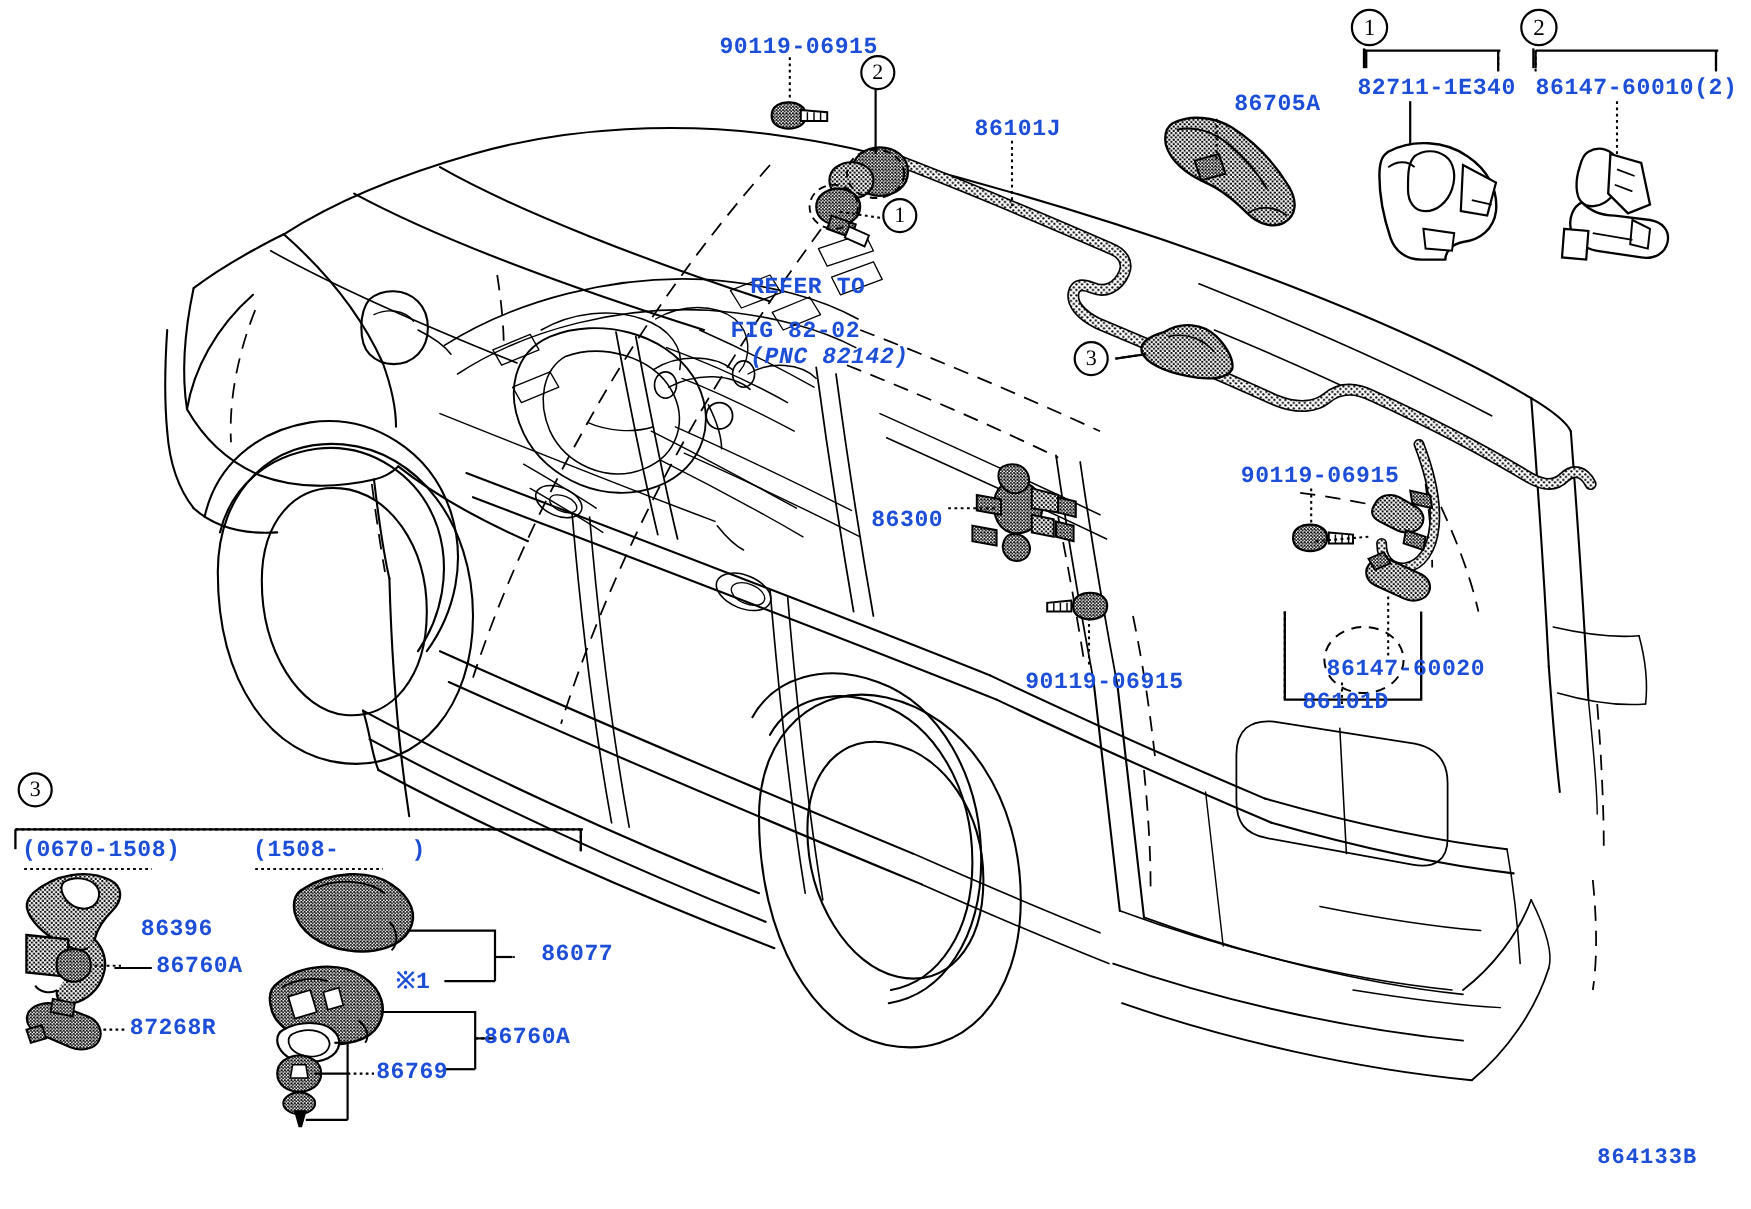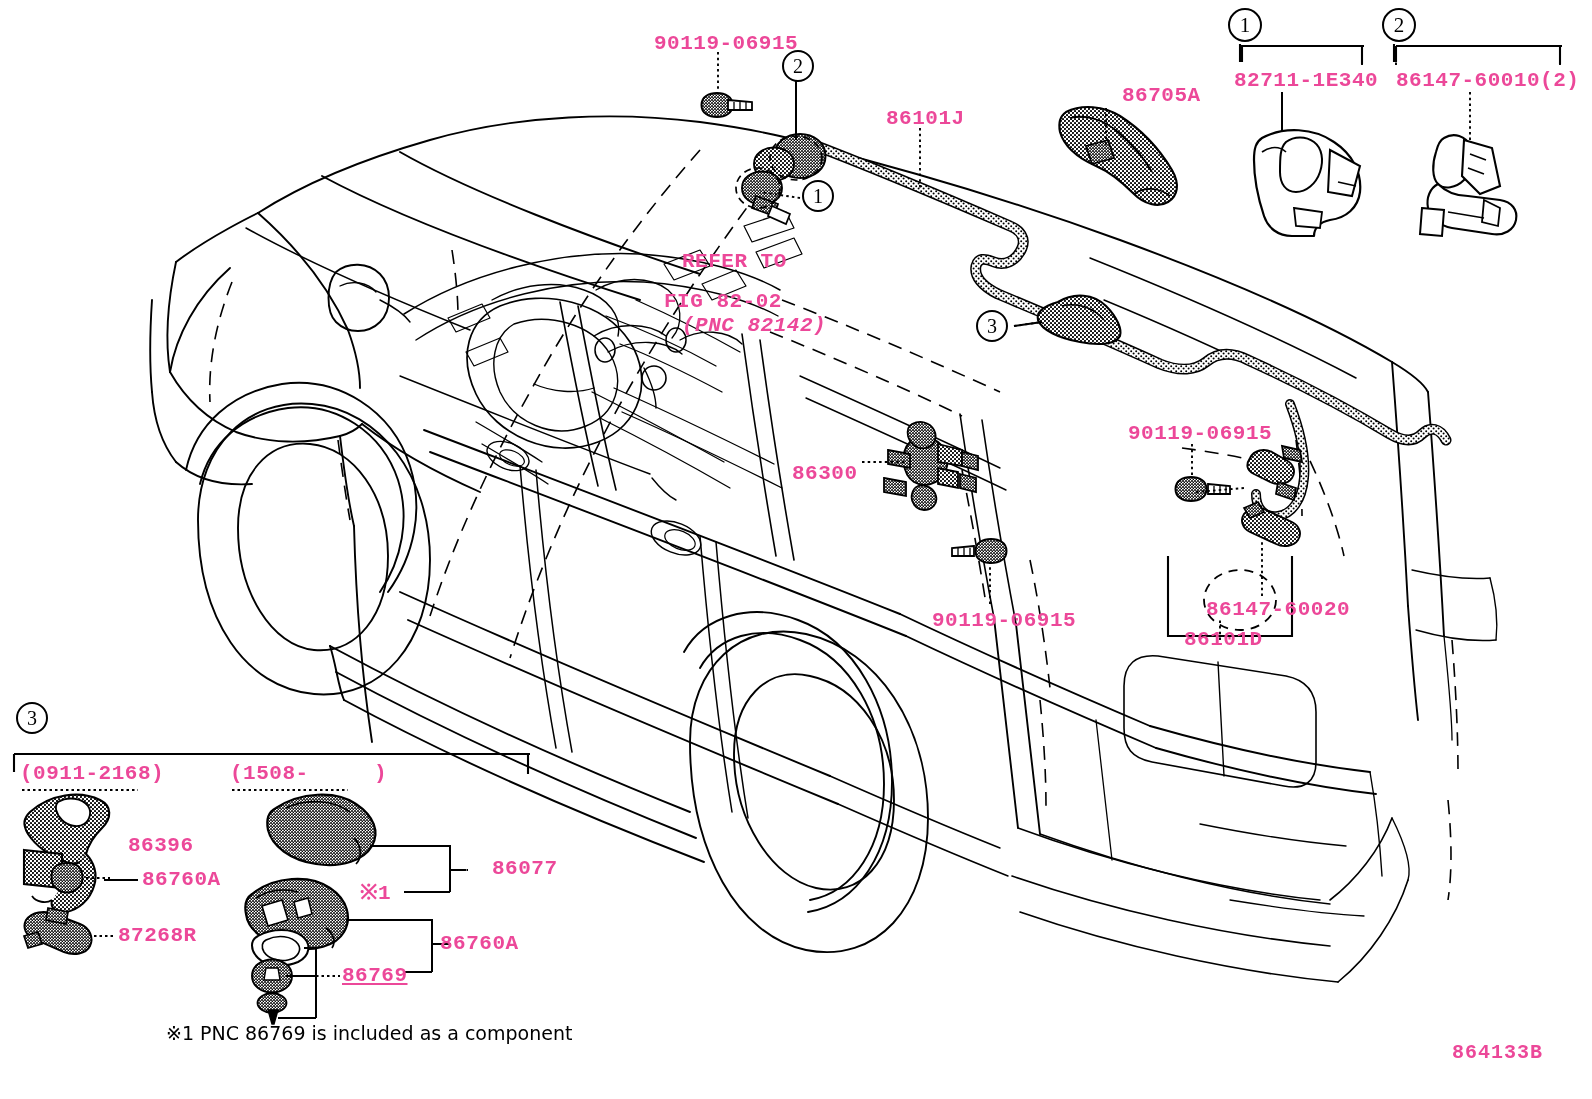--- a/index.html
+++ b/index.html
@@ -11,21 +11,21 @@
   #stage{position:absolute;left:0;top:0;width:1592px;height:1099px;}
   svg.layer{position:absolute;left:0;top:0;width:1592px;height:1099px;overflow:visible;}
 
   .lbl{
     position:absolute;
     font-family:"Liberation Mono","DejaVu Sans Mono",monospace;
     font-weight:bold;
     font-size:21px;
     letter-spacing:0.5px;
     white-space:pre;
-    color:#ec4899;
+    color:#1d4ed8;
     line-height:1.32;
   }
   .lbl.fig{font-size:20px;letter-spacing:1px;}
   .note{
     position:absolute;
     font-family:"DejaVu Sans","Liberation Sans",sans-serif;
     font-size:19px;color:#000;white-space:pre;font-weight:500;
   }
   .callout{
     position:absolute;width:32px;height:32px;border:2.2px solid #000;border-radius:50%;
@@ -616,28 +616,27 @@
   <div class="lbl" style="left:792px;top:460px;">86300</div>
 
   <div class="lbl" style="left:932px;top:607px;">90119-06915</div>
   <div class="lbl" style="left:1128px;top:420px;">90119-06915</div>
 
   <div class="lbl" style="left:1206px;top:596px;">86147-60020</div>
   <div class="lbl" style="left:1184px;top:626px;">86101D</div>
 
   <div class="callout" style="left:16px;top:702px;">3</div>
 
-  <div class="lbl" style="left:20px;top:760px;">(0911-2168)</div>
+  <div class="lbl" style="left:20px;top:760px;">(0670-1508)</div>
   <div class="lbl" style="left:230px;top:760px;">(1508-     )</div>
 
   <div class="lbl" style="left:142px;top:866px;">86760A</div>
   <div class="lbl" style="left:112px;top:832px;margin-left:16px;">86396</div>
   <div class="lbl" style="left:118px;top:922px;">87268R</div>
 
   <div class="lbl" style="left:452px;top:855px;padding-left:40px;">86077</div>
   <div class="lbl" style="left:440px;top:930px;">86760A</div>
-  <div class="lbl" style="left:342px;top:962px;text-decoration:underline;">86769</div>
+  <div class="lbl" style="left:342px;top:962px;">86769</div>
   <div class="lbl" style="left:360px;top:880px;">※1</div>
 
-  <div class="note" style="left:166px;top:1022px;">※1 PNC 86769 is included as a component</div>
   <div class="lbl fig" style="left:1452px;top:1040px;">864133B</div>
 
 </div>
 
 </body></html>

